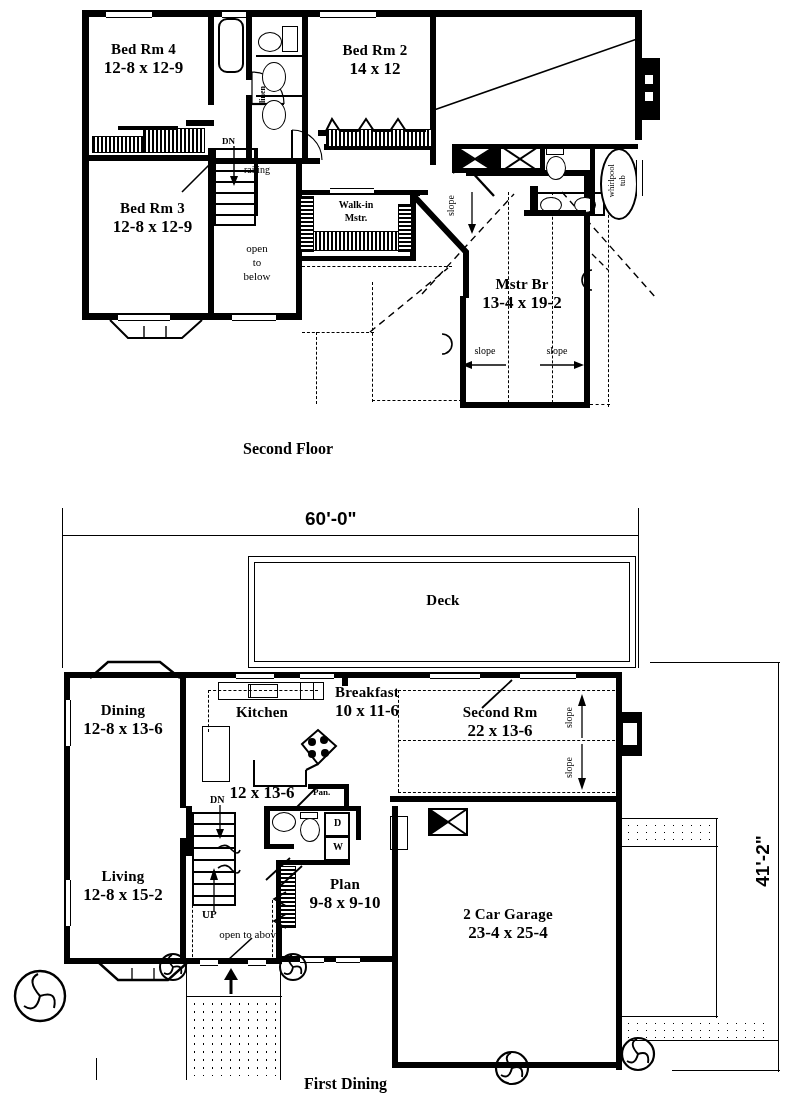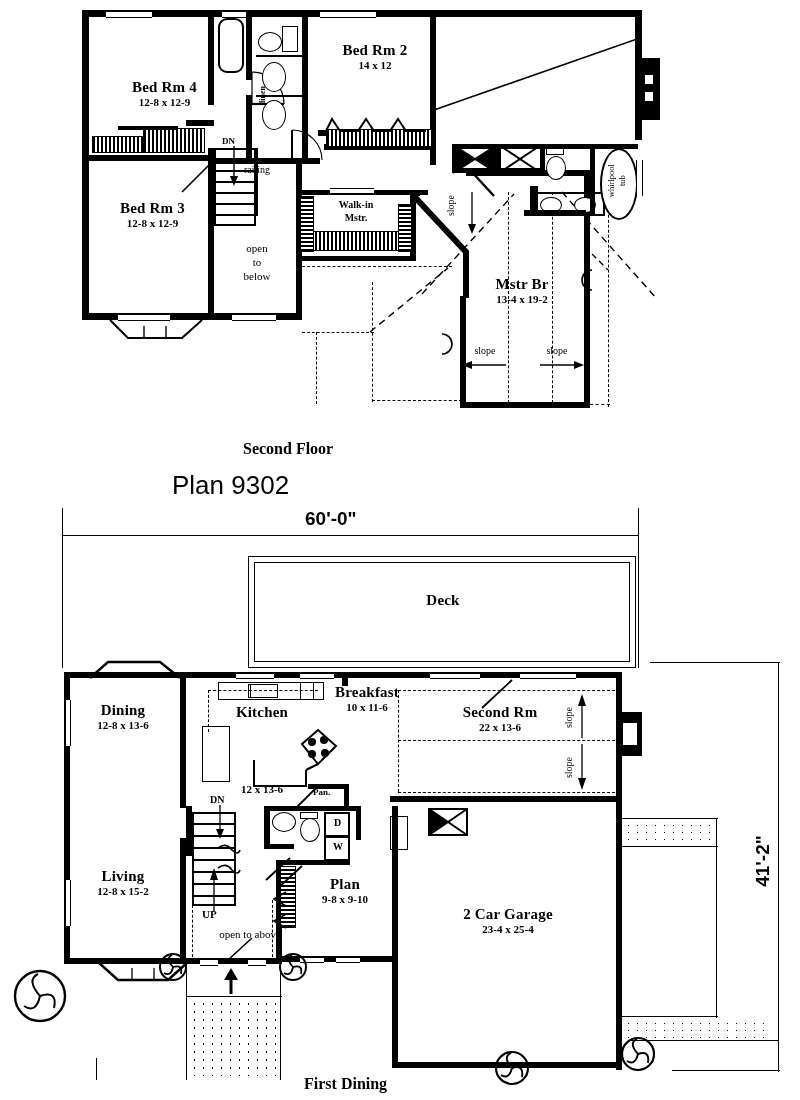--- a/index.html
+++ b/index.html
@@ -15,21 +15,21 @@
   .thin{position:absolute;background:#000;}       
   .dash-h{position:absolute;border-top:1.5px dashed #000;}
   .dash-v{position:absolute;border-left:1.5px dashed #000;}
   .box{position:absolute;border:2px solid #000;box-sizing:border-box;}
   .boxthin{position:absolute;border:1.3px solid #000;box-sizing:border-box;}
 
   
   .rm{position:absolute;text-align:center;font-weight:bold;
       font-family:"Liberation Serif", serif;line-height:1.12;white-space:nowrap;}
   .rm .nm{font-size:15px;letter-spacing:.2px;}
-  .rm .dim{font-size:11px;font-weight:bold;}
+  .rm .dim{font-size:17px;font-weight:bold;}
   .lbl{position:absolute;font-family:"Liberation Serif", serif;
        font-size:10px;text-align:center;line-height:1.1;white-space:nowrap;}
   .lbl.b{font-weight:bold;}
   .tiny{position:absolute;font-family:"Liberation Serif", serif;font-size:8px;
         font-weight:bold;white-space:nowrap;}
   .vert{transform:rotate(-90deg);transform-origin:center center;}
 
   
   #info{position:absolute;left:4px;top:338px;
         font-family:"DejaVu Sans Mono","Liberation Mono",monospace;
@@ -89,21 +89,21 @@
 
   <div class="thin" style="left:106px;top:11px;width:46px;height:5px;background:#fff;border-top:1px solid #000;border-bottom:1px solid #000;"></div>
   <div class="thin" style="left:222px;top:11px;width:26px;height:5px;background:#fff;border-top:1px solid #000;border-bottom:1px solid #000;"></div>
   <div class="thin" style="left:320px;top:11px;width:56px;height:5px;background:#fff;border-top:1px solid #000;border-bottom:1px solid #000;"></div>
 
   <div class="w" style="left:208px;top:10px;width:6px;height:95px;"></div>
   <div class="w" style="left:208px;top:155px;width:6px;height:10px;"></div>
   <div class="w" style="left:186px;top:120px;width:28px;height:6px;"></div>
   <div class="w" style="left:82px;top:155px;width:132px;height:6px;"></div>
 
-  <div class="rm" style="left:92px;top:41px;width:145px;margin-top:38px;">
+  <div class="rm" style="left:71px;top:41px;width:145px;">
     <div class="nm">Bed Rm 4</div>
     <div class="dim">12-8 x 12-9</div>
   </div>
 
   <div class="hatch" style="left:92px;top:136px;width:52px;height:17px;"></div>
   <div class="hatch" style="left:143px;top:128px;width:62px;height:25px;"></div>
   <div class="w" style="left:118px;top:126px;width:60px;height:4px;"></div>
 
   <div class="w" style="left:246px;top:10px;width:6px;height:70px;"></div>
   <div class="w" style="left:246px;top:95px;width:6px;height:68px;"></div>
@@ -336,21 +336,20 @@
   <div class="lbl vert" style="left:588px;top:170px;width:58px;font-size:8.5px;line-height:1.25;">
     <div>whirlpool</div>
     <div>tub</div>
   </div>
   <div class="w" style="left:590px;top:144px;width:5px;height:72px;"></div>
   <div class="thin" style="left:636px;top:160px;width:5px;height:36px;background:#fff;border-left:1px solid #000;border-right:1px solid #000;"></div>
 
   <div class="floorlabel" style="left:243px;top:440px;">Second Floor</div>
 </div>
 
-<div id="planno">Plan 9302</div>
 
 <div>
 
   <div class="dimvline" style="left:62px;top:508px;height:160px;"></div>
   <div class="dimvline" style="left:638px;top:508px;height:160px;"></div>
   <div class="dimline" style="left:62px;top:535px;width:576px;"></div>
   <div class="dimtxt" style="left:305px;top:508px;">60'-0"</div>
 
   <div class="dimvline" style="left:778px;top:662px;height:410px;"></div>
   <div class="dimline" style="left:650px;top:662px;width:130px;"></div>

